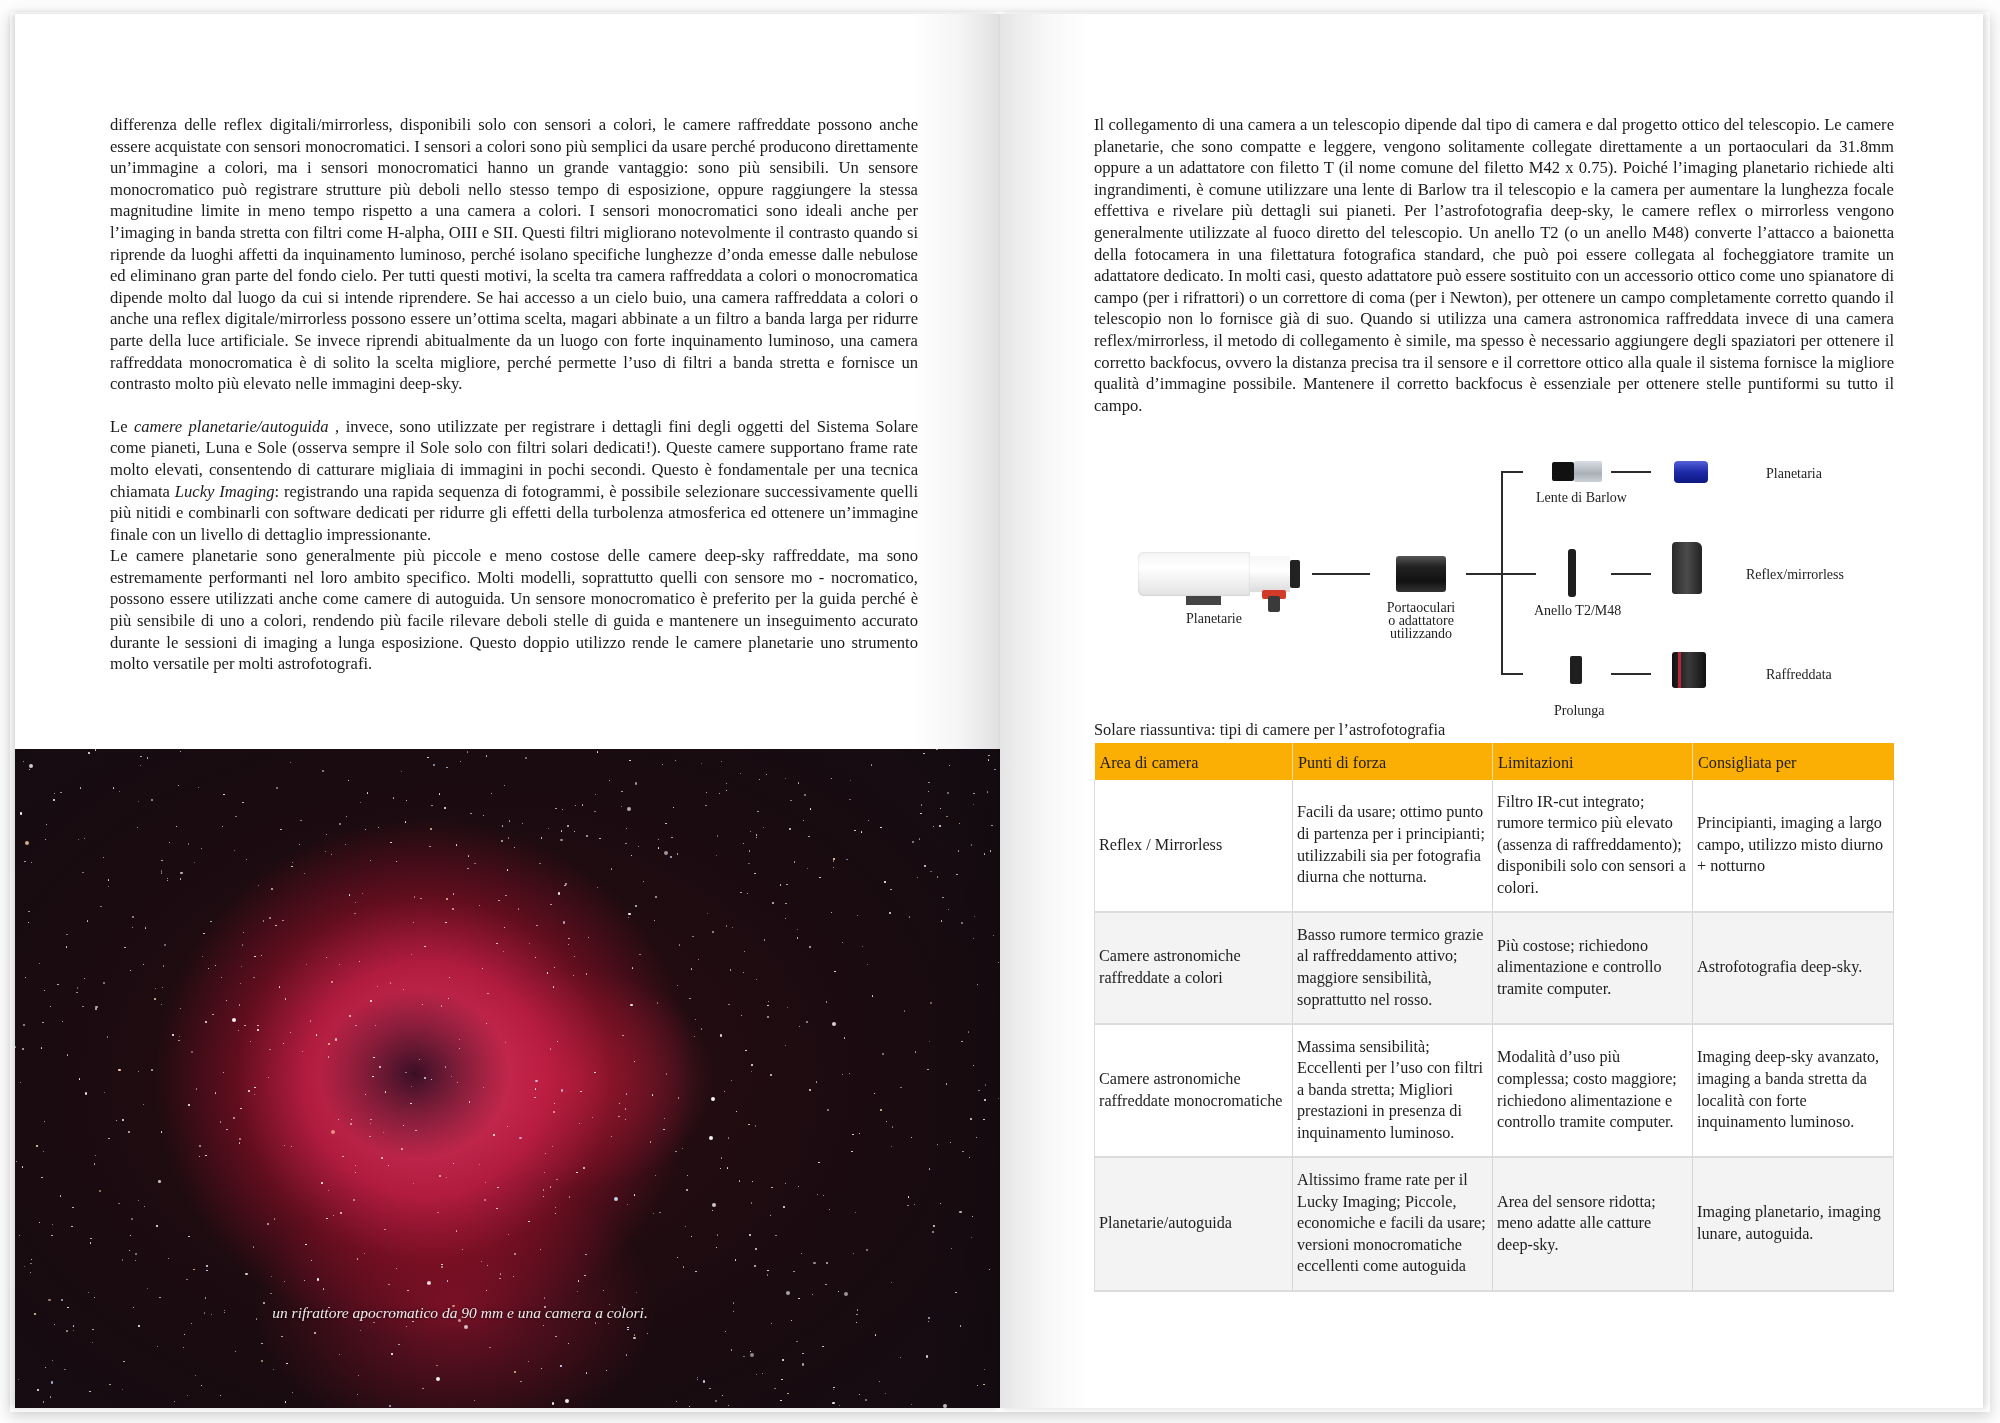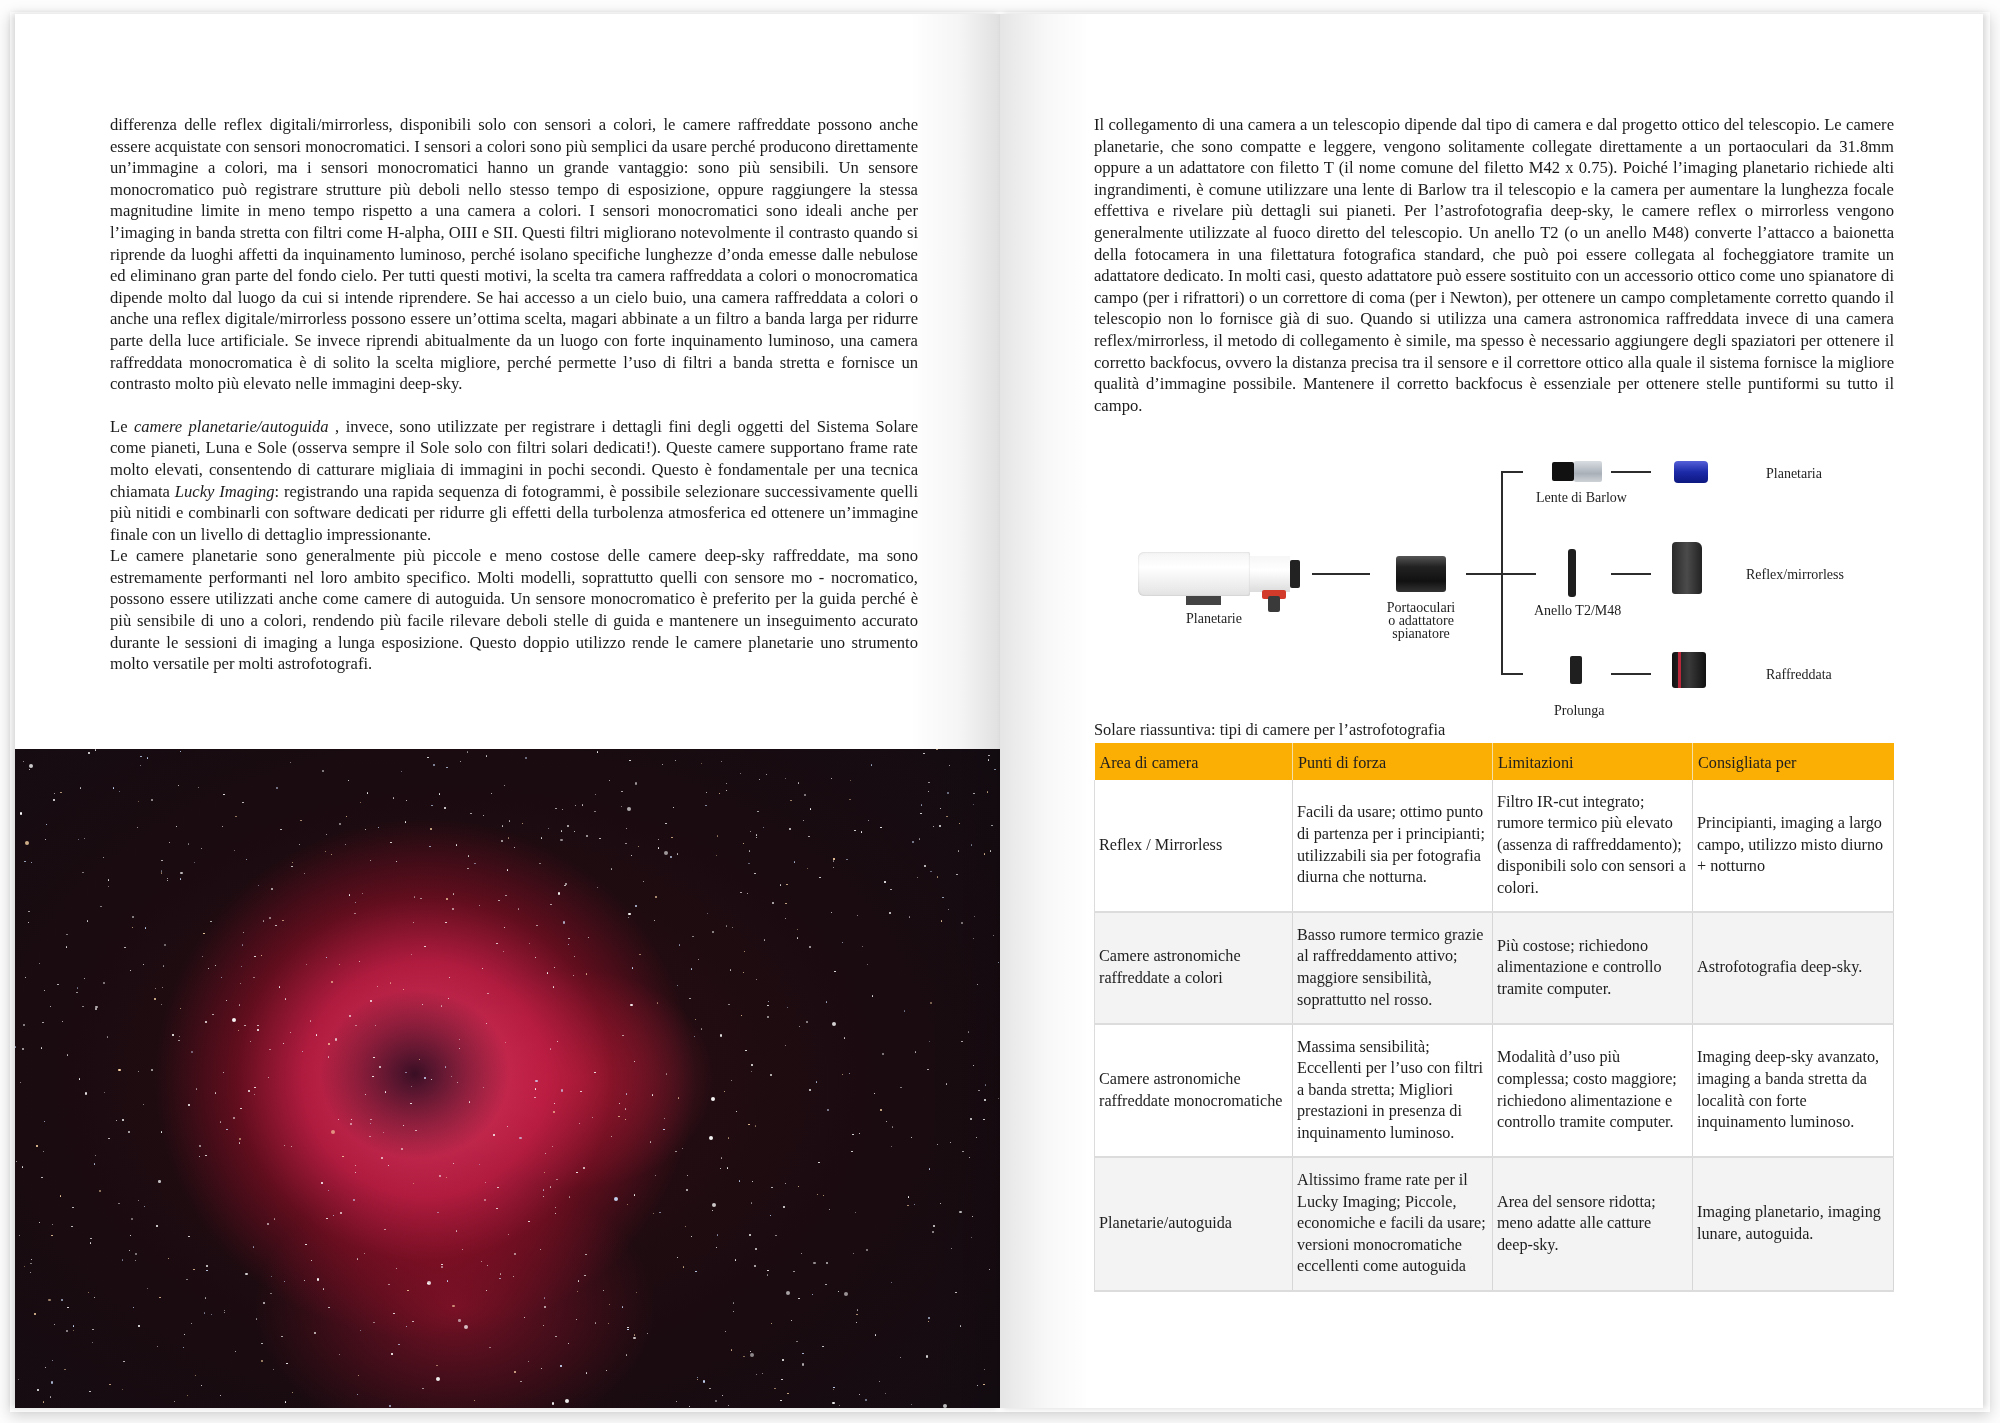--- a/index.html
+++ b/index.html
@@ -1012,20 +1012,21 @@
         <div class="star" style="left: 817.4px; top: 652.6px; width: 2.4px; height: 2.4px; background: rgb(255, 255, 255); opacity: 0.89;"></div>
         <div class="star" style="left: 855.5px; top: 15.2px; width: 1.4px; height: 1.4px; background: rgb(207, 224, 255); opacity: 0.76;"></div>
         <div class="star" style="left: 829.4px; top: 542.8px; width: 4px; height: 4px; background: rgb(255, 255, 255); opacity: 0.56;"></div>
         <div class="star" style="left: 742.3px; top: 61.9px; width: 1.4px; height: 1.4px; background: rgb(255, 255, 255); opacity: 0.69;"></div>
         <div class="star" style="left: 889px; top: 261.2px; width: 1.4px; height: 1.4px; background: rgb(207, 224, 255); opacity: 0.52;"></div>
         <div class="star" style="left: 324px; top: 604.9px; width: 1.4px; height: 1.4px; background: rgb(255, 255, 255); opacity: 0.62;"></div>
         <div class="star" style="left: 911px; top: 606.3px; width: 2.4px; height: 2.4px; background: rgb(255, 255, 255); opacity: 0.83;"></div>
         <div class="star" style="left: 208.8px; top: 560.7px; width: 1.4px; height: 1.4px; background: rgb(255, 255, 255); opacity: 0.63;"></div>
         <div class="star" style="left: 774px; top: 78.9px; width: 2.4px; height: 2.4px; background: rgb(255, 255, 255); opacity: 0.87;"></div>
       </div>
+    <div class="photo-caption cap2">un rifrattore apocromatico da 90 mm e una camera a colori.</div>
   </div>
 </div>
 
 <div class="page page-right">
   <div class="body-text right-text">
     <p>Il collegamento di una camera a un telescopio dipende dal tipo di camera e dal progetto ottico del telescopio. Le camere planetarie, che sono compatte e leggere, vengono solitamente collegate direttamente a un portao­culari da 31.8mm oppure a un adattatore con filetto T (il nome comune del filetto M42 x 0.75). Poiché l’ima­ging planetario richiede alti ingrandimenti, è comune utilizzare una lente di Barlow tra il telescopio e la ca­mera per aumentare la lunghezza focale effettiva e rivelare più dettagli sui pianeti. Per l’astrofotografia deep-sky, le camere reflex o mirrorless vengono generalmente utilizzate al fuoco diretto del telescopio. Un anello T2 (o un anello M48) converte l’attacco a baionetta della fotocamera in una filettatura fotografica standard, che può poi essere collegata al focheggiatore tramite un adattatore dedicato. In molti casi, questo adattatore può essere sostituito con un accessorio ottico come uno spianatore di campo (per i rifrattori) o un correttore di coma (per i Newton), per ottenere un campo completamente corretto quando il telescopio non lo fornisce già di suo. Quando si utilizza una camera astronomica raffreddata invece di una camera reflex/mirrorless, il metodo di collegamento è simile, ma spesso è necessario aggiungere degli spaziatori per ottenere il corretto backfocus, ovvero la distanza precisa tra il sensore e il correttore ottico alla quale il sistema fornisce la mi­gliore qualità d’immagine possibile. Mantenere il corretto backfocus è essenziale per ottenere stelle punti­formi su tutto il campo.</p>
   </div>
 
   <div class="diagram">
 
@@ -1036,21 +1037,21 @@
     <div class="scope-red"></div>
     <div class="scope-knob"></div>
     <div class="dlabel" style="left:92px; top:158px;">Planetarie</div>
 
     <div class="dline" style="left:218px; top:119px; width:58px; height:2px;"></div>
 
     <div class="adapter"></div>
     <div class="dlabel" style="left:290px; top:147px; width:74px;">
       <div>Portaoculari</div>
       <div>o adattatore</div>
-      <div>spianatore</div>
+      <div>utilizzando</div>
     </div>
 
     <div class="dline" style="left:372px; top:119px; width:70px; height:2px;"></div>
     <div class="dline" style="left:407px; top:17px; width:2px; height:204px;"></div>
     <div class="dline" style="left:407px; top:17px; width:22px; height:2px;"></div>
     <div class="dline" style="left:407px; top:219px; width:22px; height:2px;"></div>
 
     <div class="barlow-black"></div>
     <div class="barlow-silver"></div>
     <div class="dlabel" style="left:442px; top:37px;">Lente di Barlow</div>

